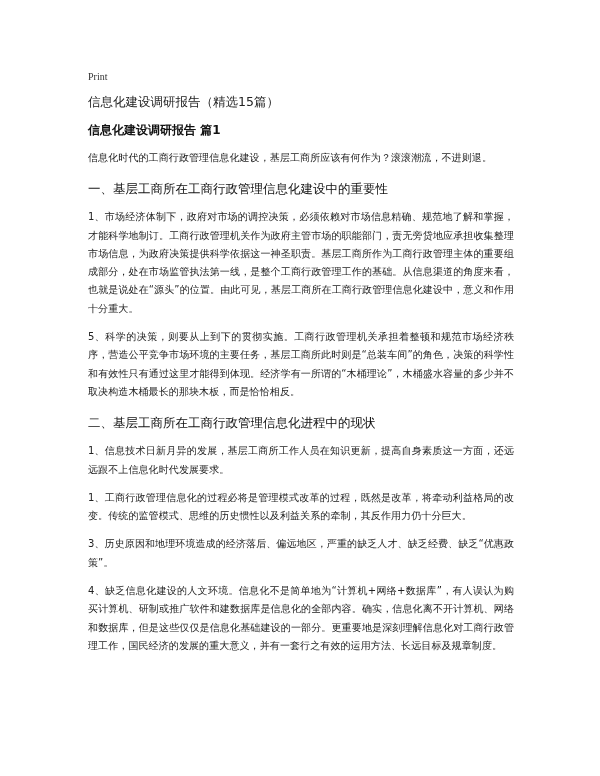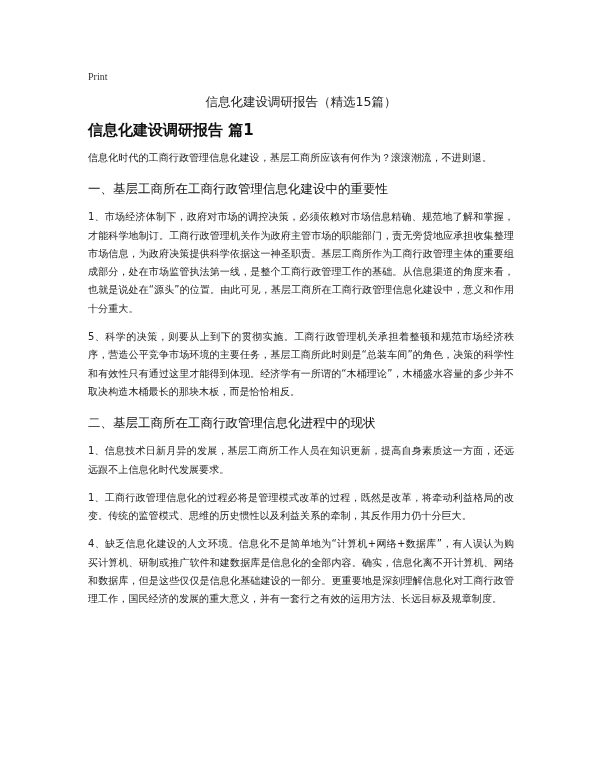--- a/index.html
+++ b/index.html
@@ -3,36 +3,37 @@
 <meta charset="utf-8">
 <style>
   html, body { margin: 0; padding: 0; background: #ffffff; }
   body { width: 600px; height: 776px; position: relative; overflow: hidden;
          font-family: "DejaVu Sans", "Liberation Sans", sans-serif; color: #1a1a1a; }
   .page { position: absolute; left: 88px; top: 70px; width: 426px; }
   .print-label { font-family: "Liberation Serif", "DejaVu Serif", serif; font-size: 10px;
                  color: #333; line-height: 14px; margin: 0; }
   .doc-title { font-size: 19px; font-weight: normal; text-align: center; margin: 12px 0 0 0;
                line-height: 26px; color: #111; letter-spacing: 0.5px; }
-  .subtitle { font-size: 12.5px; line-height: 18px; margin: 9px 0 0 0; color: #222; text-align: center; }
-  .section-heading { font-size: 15px; font-weight: bold; line-height: 18px; margin: 10px 0 0 0; color: #111; }
+  .subtitle { font-size: 12.5px; line-height: 18px; margin: 9px 0 0 0; color: #222; }
+  .section-heading { font-size: 12px; font-weight: bold; line-height: 18px; margin: 10px 0 0 0; color: #111; }
   .para { font-size: 10px; line-height: 18.3px; margin: 10px 0 0 0; color: #222;
           text-align: justify; letter-spacing: 0.1px; }
   .heading-bold { font-size: 12.5px; font-weight: normal; line-height: 18px; margin: 13px 0 0 0; color: #111; }
 </style>
 </head>
 <body>
 
 <div class="page">
   <p class="print-label">Print</p>
   <p class="subtitle">信息化建设调研报告（精选15篇）</p>
   <p class="section-heading">信息化建设调研报告 篇1</p>
   <p class="para">信息化时代的工商行政管理信息化建设，基层工商所应该有何作为？滚滚潮流，不进则退。</p>
 
   <p class="heading-bold">一、基层工商所在工商行政管理信息化建设中的重要性</p>
   <p class="para">1、市场经济体制下，政府对市场的调控决策，必须依赖对市场信息精确、规范地了解和掌握，才能科学地制订。工商行政管理机关作为政府主管市场的职能部门，责无旁贷地应承担收集整理市场信息，为政府决策提供科学依据这一神圣职责。基层工商所作为工商行政管理主体的重要组成部分，处在市场监管执法第一线，是整个工商行政管理工作的基础。从信息渠道的角度来看，也就是说处在“源头”的位置。由此可见，基层工商所在工商行政管理信息化建设中，意义和作用十分重大。</p>
   <p class="para">5、科学的决策，则要从上到下的贯彻实施。工商行政管理机关承担着整顿和规范市场经济秩序，营造公平竞争市场环境的主要任务，基层工商所此时则是“总装车间”的角色，决策的科学性和有效性只有通过这里才能得到体现。经济学有一所谓的“木桶理论”，木桶盛水容量的多少并不取决构造木桶最长的那块木板，而是恰恰相反。</p>
 
   <p class="heading-bold">二、基层工商所在工商行政管理信息化进程中的现状</p>
   <p class="para">1、信息技术日新月异的发展，基层工商所工作人员在知识更新，提高自身素质这一方面，还远远跟不上信息化时代发展要求。</p>
   <p class="para">1、工商行政管理信息化的过程必将是管理模式改革的过程，既然是改革，将牵动利益格局的改变。传统的监管模式、思维的历史惯性以及利益关系的牵制，其反作用力仍十分巨大。</p>
+  <p class="para">3、历史原因和地理环境造成的经济落后、偏远地区，严重的缺乏人才、缺乏经费、缺乏“优惠政策”。</p>
   <p class="para">4、缺乏信息化建设的人文环境。信息化不是简单地为“计算机+网络+数据库”，有人误认为购买计算机、研制或推广软件和建数据库是信息化的全部内容。确实，信息化离不开计算机、网络和数据库，但是这些仅仅是信息化基础建设的一部分。更重要地是深刻理解信息化对工商行政管理工作，国民经济的发展的重大意义，并有一套行之有效的运用方法、长远目标及规章制度。</p>
 </div>
 
 </body></html>

